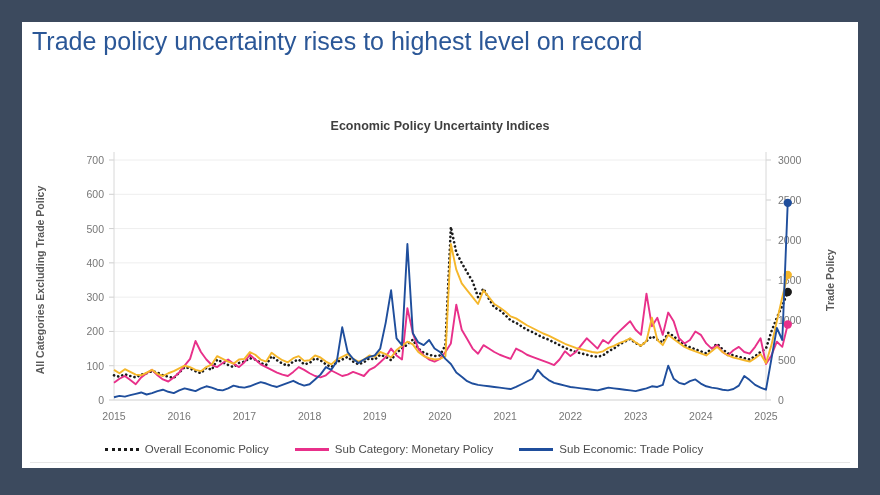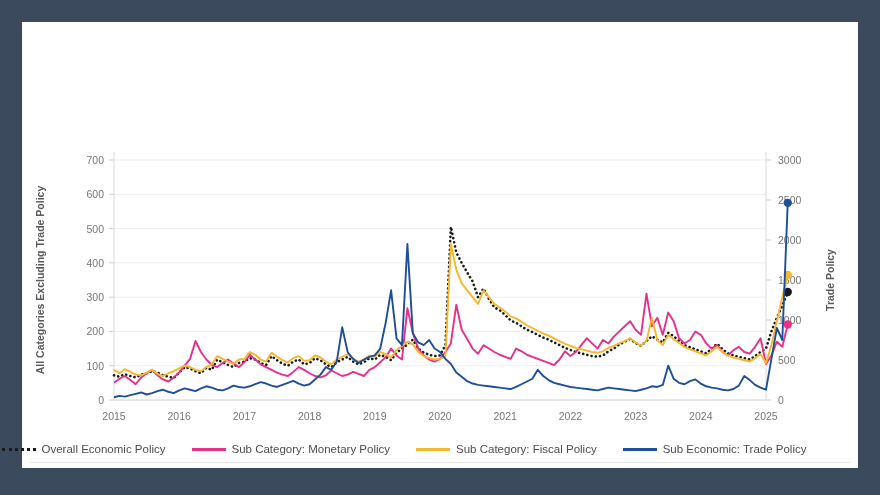--- a/index.html
+++ b/index.html
@@ -39,20 +39,22 @@
   .legitem{display:flex;align-items:center;gap:6px;}
   .legtext{font-size:11.5px;color:#4d4d4d;white-space:nowrap;}
   .swatch{width:34px;height:0;}
   .legsep{position:absolute;left:8px;top:440px;width:820px;height:1px;background:#e6e6e6;}
 </style>
 </head>
 <body>
 
 <div id="panel">
 
+  <div id="title">Trade policy uncertainty rises to highest level on record</div>
+  <div id="charttitle">Economic Policy Uncertainty Indices</div>
 
   <div id="plotwrap">
     <svg class="chart" id="svgchart" width="836" height="300">
         <line x1="92" y1="270" x2="744" y2="270" class="grid"></line>
         <text x="82" y="274" text-anchor="end" class="tick">0</text>
         <line x1="87" y1="270" x2="92" y2="270" class="tickmark"></line>
         <line x1="92" y1="235.71428571428572" x2="744" y2="235.71428571428572" class="grid"></line>
         <text x="82" y="239.71428571428572" text-anchor="end" class="tick">100</text>
         <line x1="87" y1="235.71428571428572" x2="92" y2="235.71428571428572" class="tickmark"></line>
         <line x1="92" y1="201.42857142857144" x2="744" y2="201.42857142857144" class="grid"></line>
@@ -118,22 +120,18 @@
   <div id="legend">
       <div class="legitem">
         <div class="swatch" style="border-top: 3px dotted rgb(26, 26, 26);"></div>
         <span class="legtext">Overall Economic Policy</span>
       </div>
       <div class="legitem">
         <div class="swatch" style="border-top: 3px solid rgb(232, 48, 138);"></div>
         <span class="legtext">Sub Category: Monetary Policy</span>
       </div>
       <div class="legitem">
-        <div class="swatch" style="border-top: 3px solid rgb(245, 183, 43);"></div>
-        <span class="legtext">Sub Category: Fiscal Policy</span>
-      </div>
-      <div class="legitem">
         <div class="swatch" style="border-top: 3px solid rgb(31, 78, 156);"></div>
         <span class="legtext">Sub Economic: Trade Policy</span>
       </div>
     </div>
 
 </div>
 
 </body></html>

